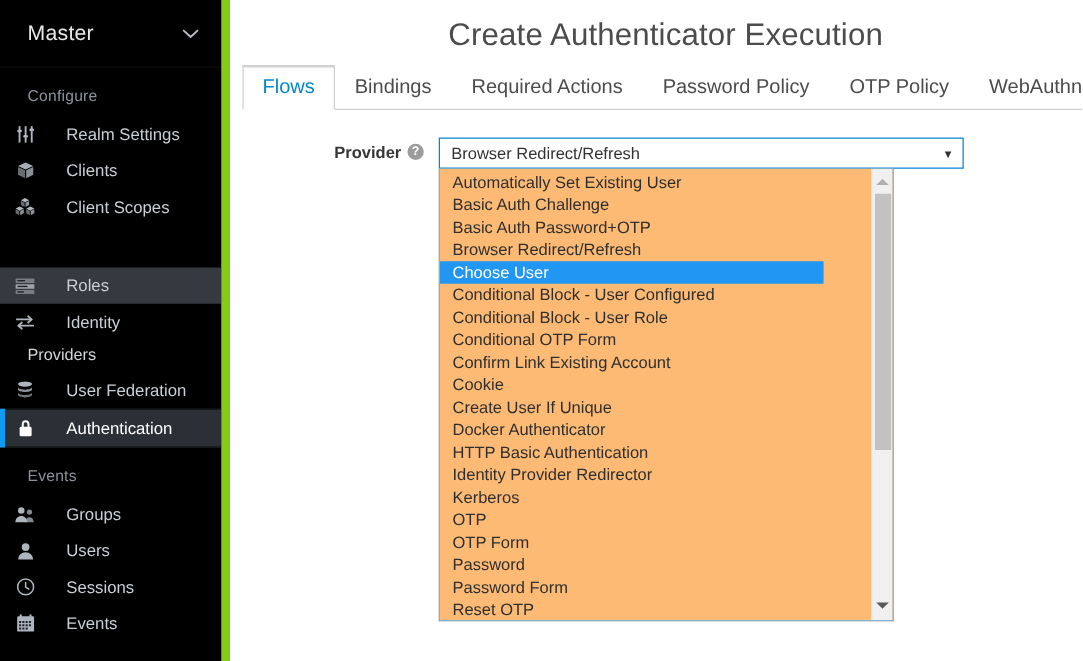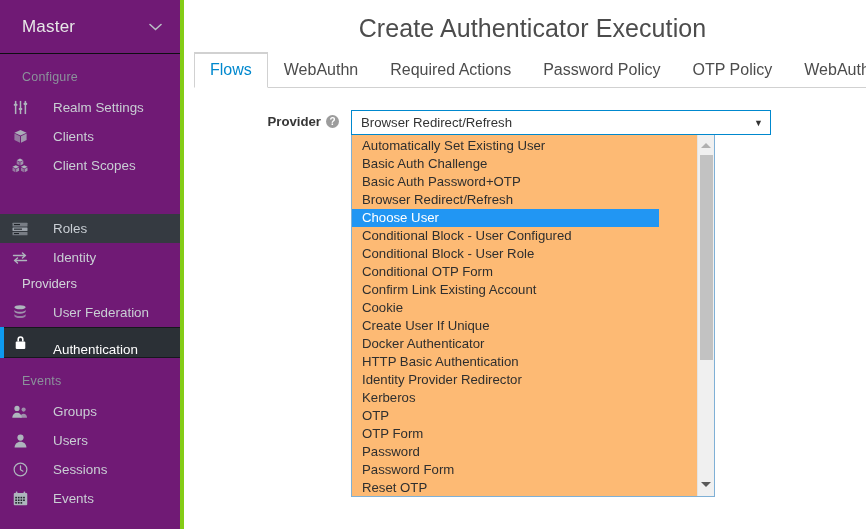--- a/index.html
+++ b/index.html
@@ -7,22 +7,22 @@
     width: 866px; height: 529px;
     font-family: "Liberation Sans", sans-serif;
     background: #ffffff;
     overflow: hidden;
   }
   #app { position: relative; width: 866px; height: 529px; display: flex; }
 
   
   .sidebar {
     width: 184px; height: 529px;
-    background: #701a75;
-    border-right: 4px solid #84cc16;
+    background: #000000;
+    border-right: 7px solid #84cc16;
     flex: none;
     position: relative;
     overflow: hidden;
   }
   .realm-selector {
     height: 54px;
     display: flex; align-items: center;
     padding: 0 18px 0 22px;
     border-bottom: 1px solid #0c0e10;
     cursor: pointer;
@@ -60,21 +60,20 @@
     display: flex; align-items: center; justify-content: center;
   }
   .nav-item .ico svg { display:block; }
   .nav-item.hover-row { background: #353a41; margin-top: 34px; }
   .nav-item.active {
     background: #2b3036;
     color: #ffffff;
     border-top: 1px solid #15181c;
     border-bottom: 1px solid #15181c;
     height: 31px;
-    align-items: flex-end;
   }
   .nav-item.active::before {
     content: "";
     position: absolute; left: 0; top: -1px; bottom: -1px;
     width: 4px; background: #0e9bf0;
   }
 
   
   .main {
     flex: 1; height: 529px;
@@ -407,21 +406,21 @@
         </div>
       </nav>
   </div>
 
   <div class="main">
 
     <h1 class="page-title">Create Authenticator Execution</h1>
 
     <div class="tabs" id="tabs-container">
         <div class="tab active">Flows</div>
-        <div class="tab">WebAuthn</div>
+        <div class="tab">Bindings</div>
         <div class="tab">Required Actions</div>
         <div class="tab">Password Policy</div>
         <div class="tab">OTP Policy</div>
         <div class="tab">WebAuthn Policy</div>
       </div>
 
     <div class="form-row">
       <div class="form-label">
         <span>Provider</span>
         <span class="help-icon">?</span>

